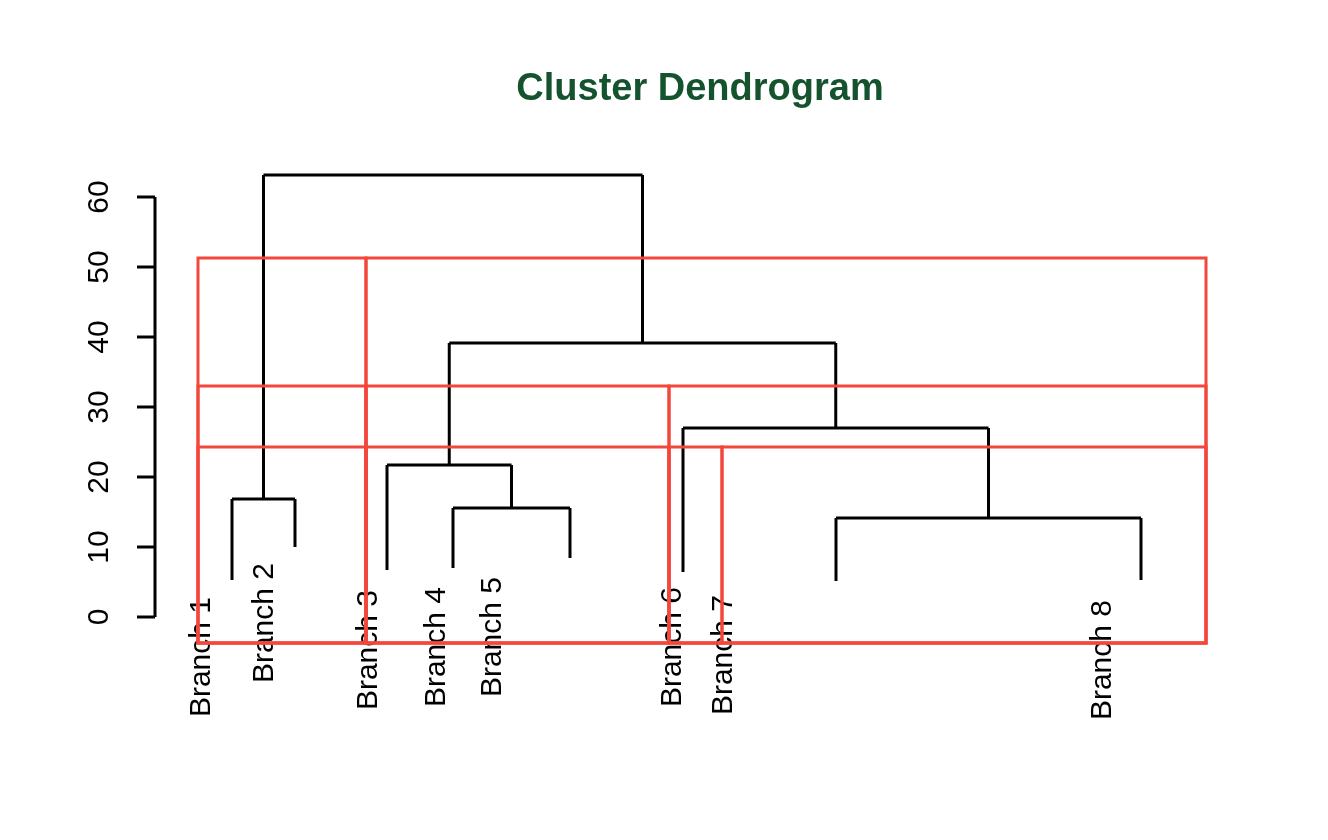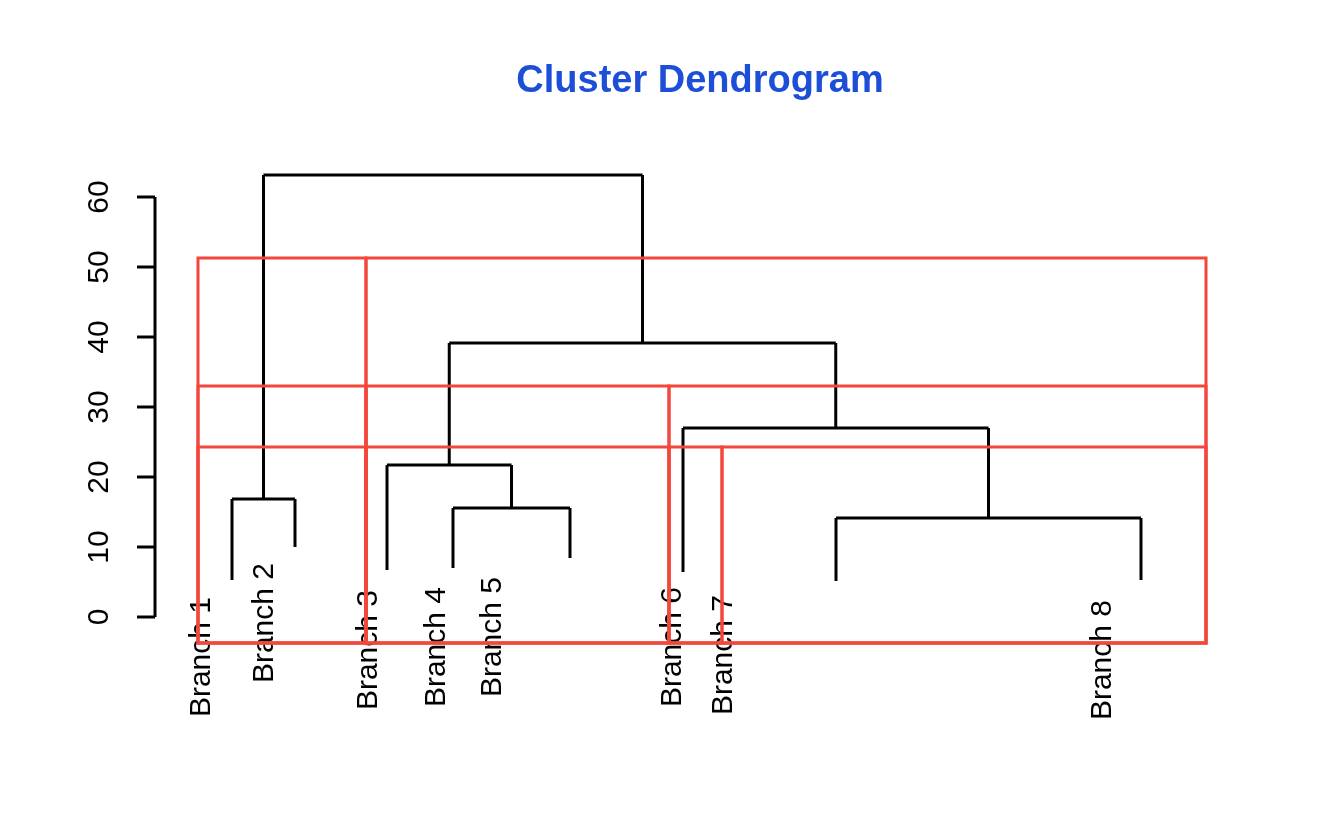--- a/index.html
+++ b/index.html
@@ -1,19 +1,19 @@
 <!DOCTYPE html>
 <html><head>
 <meta charset="utf-8">
 <style>
   html,body{margin:0;padding:0;background:#ffffff;}
   .figure{position:relative;width:1328px;height:840px;background:#ffffff;overflow:hidden;
           font-family:"Liberation Sans", sans-serif;}
-  .title{position:absolute;left:700px;top:60px;transform:translateX(-50%);
-         font-size:38px;font-weight:bold;color:#1d4ed8;white-space:nowrap;line-height:1;}
+  .title{position:absolute;left:700px;top:68px;transform:translateX(-50%);
+         font-size:38px;font-weight:bold;color:#14532d;white-space:nowrap;line-height:1;}
   svg{position:absolute;left:0;top:0;}
 </style>
 </head>
 <body>
 
 <div class="figure">
   <div class="title">Cluster Dendrogram</div>
   <svg id="chart" width="1328" height="840" viewBox="0 0 1328 840">
       <line x1="155" y1="197" x2="155" y2="617" stroke="#000000" stroke-width="3"></line>
       <line x1="137" y1="617" x2="155" y2="617" stroke="#000000" stroke-width="3"></line>

